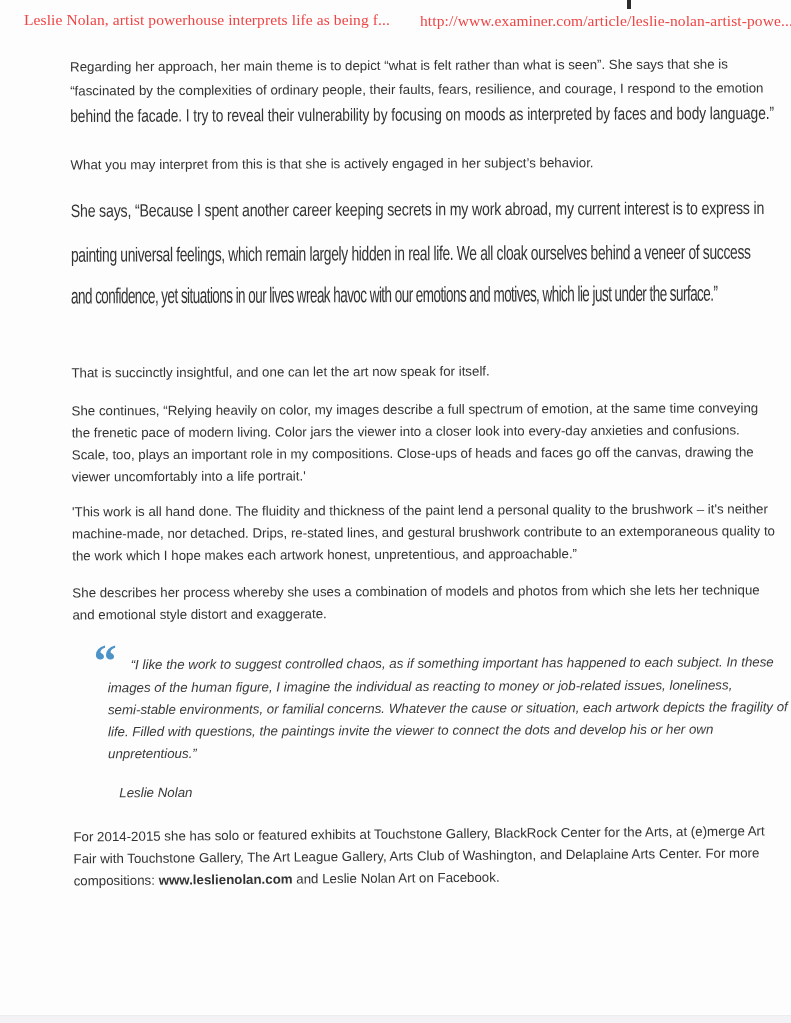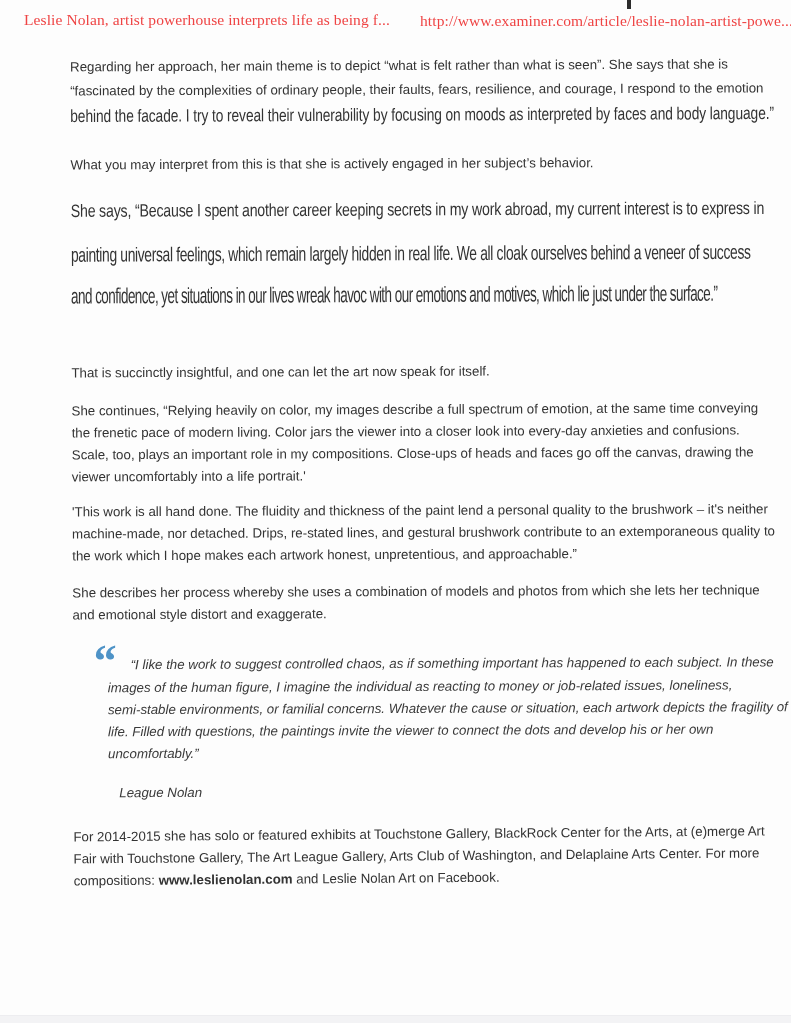--- a/index.html
+++ b/index.html
@@ -81,22 +81,22 @@
     <div class="ln" style="top:546px">the work which I hope makes each artwork honest, unpretentious, and approachable.”</div>
 
     <div class="ln" style="top:583px">She describes her process whereby she uses a combination of models and photos from which she lets her technique</div>
     <div class="ln" style="top:605px">and emotional style distort and exaggerate.</div>
 
     <div class="quote-icon" style="color: rgb(78, 147, 199);">“</div>
     <div class="ln quote-ln quote-first" style="top:655px">“I like the work to suggest controlled chaos, as if something important has happened to each subject. In these</div>
     <div class="ln quote-ln" style="top:678px">images of the human figure, I imagine the individual as reacting to money or job-related issues, loneliness,</div>
     <div class="ln quote-ln" style="top:700px">semi-stable environments, or familial concerns. Whatever the cause or situation, each artwork depicts the fragility of</div>
     <div class="ln quote-ln" style="top:722px">life. Filled with questions, the paintings invite the viewer to connect the dots and develop his or her own</div>
-    <div class="ln quote-ln" style="top:744px">uncomfortably.”</div>
-    <div class="ln attrib" style="top:783px">League Nolan</div>
+    <div class="ln quote-ln" style="top:744px">unpretentious.”</div>
+    <div class="ln attrib" style="top:783px">Leslie Nolan</div>
 
     <div class="ln tilt-up" style="top:827px">For 2014-2015 she has solo or featured exhibits at Touchstone Gallery, BlackRock Center for the Arts, at (e)merge Art</div>
     <div class="ln tilt-up" style="top:849px">Fair with Touchstone Gallery, The Art League Gallery, Arts Club of Washington, and Delaplaine Arts Center. For more</div>
     <div class="ln tilt-up" style="top:871px">
       <span>compositions: </span><span class="bold">www.leslienolan.com</span><span> and Leslie Nolan Art on Facebook.</span>
     </div>
 
   </div>
 
   <div class="footer-strip"></div>

